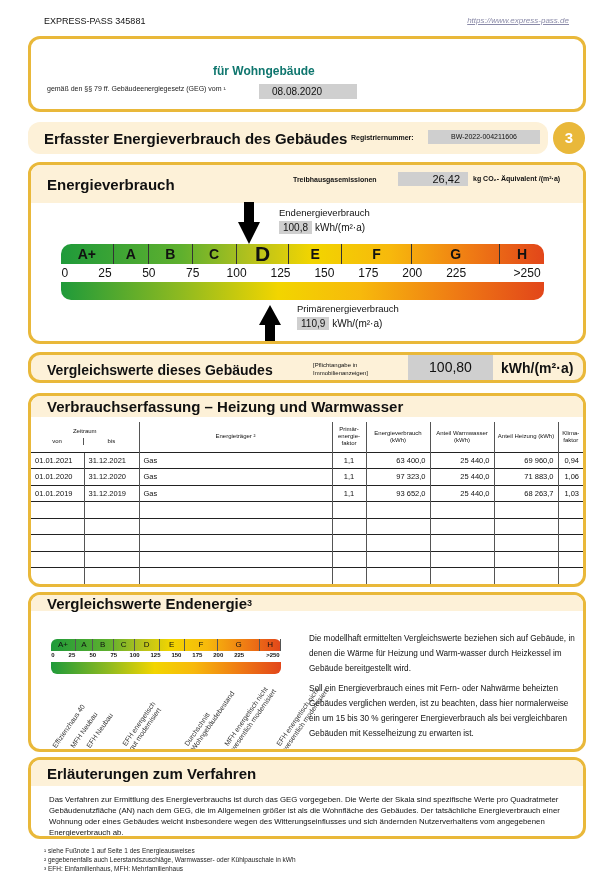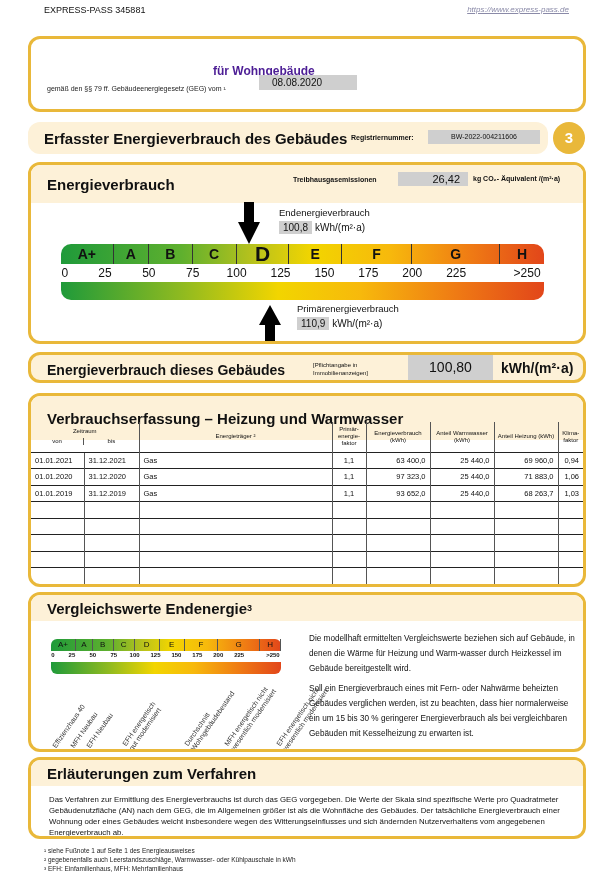--- a/index.html
+++ b/index.html
@@ -1,28 +1,28 @@
 <!DOCTYPE html>
 <html><head>
 <meta charset="utf-8">
 <style>
   * { box-sizing: border-box; margin: 0; padding: 0; }
   body { width: 613px; height: 888px; background: #fff; font-family: "Liberation Sans", sans-serif; color: #111; position: relative; overflow: hidden; }
   .abs { position: absolute; }
-  .topline { top: 5px; font-size: 9px; }
+  .topline { top: 16px; font-size: 9px; }
   .topline.left { left: 44px; }
   .topline.right { right: 44px; color: #8a8aa8; text-decoration: underline; font-style: italic; font-size: 8px; }
   .box { position: absolute; border: 3px solid #e9b83a; border-radius: 12px; background: #fff; overflow: hidden; }
   .hdr { background: #fdf1d8; font-weight: bold; font-size: 15px; padding-left: 16px; display: flex; align-items: center; }
   .grey { background: #cfcfcf; display: inline-block; }
   .title-box { left: 28px; top: 36px; width: 558px; height: 76px; }
   .big-title { position: absolute; left: 16px; top: 10px; font-size: 29px; font-style: italic; font-weight: bold; color: #6a1e22; letter-spacing: -0.5px; }
-  .sub-title { position: absolute; left: 182px; top: 25px; font-size: 12px; font-weight: bold; color: #4c1d95; }
+  .sub-title { position: absolute; left: 182px; top: 25px; font-size: 12px; font-weight: bold; color: #0f766e; }
   .geg-line { position: absolute; left: 16px; top: 46px; font-size: 7px; color: #222; }
-  .date-field { position: absolute; left: 228px; top: 36px; width: 98px; height: 15px; font-size: 10px; padding-left: 13px; line-height: 15px; }
+  .date-field { position: absolute; left: 228px; top: 45px; width: 98px; height: 15px; font-size: 10px; padding-left: 13px; line-height: 15px; }
   .section3 { left: 28px; top: 122px; width: 520px; height: 32px; background: #fdf1d8; border-radius: 12px; position: absolute; }
   .section3 .t { position: absolute; left: 16px; top: 8px; font-size: 15px; font-weight: bold; }
   .section3 .reg-label { position: absolute; left: 323px; top: 12px; font-size: 7px; font-weight: bold; }
   .section3 .reg-val { position: absolute; left: 400px; top: 8px; width: 112px; height: 14px; font-size: 7px; text-align: center; line-height: 14px; }
   .badge3 { left: 553px; top: 122px; width: 32px; height: 32px; border-radius: 50%; background: #e9b83a; color: #fff; font-weight: bold; font-size: 15px; text-align: center; line-height: 32px; }
   .ev-box { left: 28px; top: 162px; width: 558px; height: 182px; }
   .ev-hdr { height: 38px; }
   .ghg-label { position: absolute; left: 262px; top: 11px; font-size: 7px; font-weight: bold; }
   .ghg-val { position: absolute; left: 367px; top: 7px; width: 70px; height: 14px; font-size: 11px; text-align: right; padding-right: 8px; line-height: 14px; }
   .ghg-unit { position: absolute; left: 442px; top: 10px; font-size: 7px; font-weight: bold; }
@@ -40,29 +40,29 @@
   .end-val { position: absolute; left: 248px; top: 56px; font-size: 10px; }
   .prim-label { position: absolute; left: 266px; top: 138px; font-size: 9.5px; }
   .prim-val { position: absolute; left: 266px; top: 152px; font-size: 10px; }
   .valbox { padding: 1px 4px; margin-right: 3px; }
   .cons-box { left: 28px; top: 352px; width: 558px; height: 31px; background: #fdf1d8; }
   .cons-box .t { position: absolute; left: 16px; top: 7px; font-size: 14px; font-weight: bold; }
   .cons-box .note { position: absolute; left: 282px; top: 6px; font-size: 6px; line-height: 8px; }
   .cons-box .val { position: absolute; left: 377px; top: 0px; width: 85px; height: 25px; font-size: 14px; text-align: center; line-height: 25px; }
   .cons-box .unit { position: absolute; left: 470px; top: 5px; font-size: 14px; font-weight: bold; }
   .vb-box { left: 28px; top: 393px; width: 558px; height: 194px; }
-  .vb-hdr { height: 44px; text-align: right; }
+  .vb-hdr { height: 21px; text-align: right; }
   table.cons { position: absolute; left: 0; top: 26px; width: 552px; border-collapse: collapse; font-size: 7.5px; }
   table.cons th { font-weight: normal; font-size: 6px; line-height: 7px; text-align: center; height: 30px; border-left: 1px solid #555; vertical-align: middle; padding: 0 1px; }
   table.cons td { height: 16.5px; border-top: 1px solid #222; border-left: 1px solid #555; padding: 0 4px; }
   table.cons th:first-child, table.cons td:first-child { border-left: none; }
   td.r { text-align: right; }
   td.c { text-align: center; }
   .vw-box { left: 28px; top: 592px; width: 558px; height: 160px; }
-  .vw-hdr { height: 26px; }
+  .vw-hdr { height: 16px; }
   .vw-hdr sup { font-size: 9px; }
   .mini { position: absolute; left: 20px; top: 44px; width: 230px; }
   .mini .scale-bar { height: 12px; border-radius: 6px 6px 0 0; }
   .mini .scale-bar .cls { height: 12px; font-size: 8px; line-height: 12px; font-weight: normal; border-right: 1px solid #555; }
   .mini .ticks { height: 11px; font-size: 6px; font-weight: bold; }
   .mini .ticks span { top: 1px; }
   .mini .grad-bar { height: 12px; border-radius: 0 0 6px 6px; }
   .rot { position: absolute; font-size: 7px; color: #333; transform-origin: left top; transform: rotate(-55deg); white-space: nowrap; line-height: 8px; }
   .vw-text { position: absolute; left: 278px; top: 36px; width: 266px; font-size: 8.2px; line-height: 15px; }
   .vw-text p { margin-bottom: 5px; }
@@ -137,21 +137,21 @@
   <svg class="arrow-up" viewBox="0 0 22 40">
     <polygon points="11,0 22,20 16,20 16,40 6,40 6,20 0,20" fill="#000"></polygon>
   </svg>
   <div class="prim-label">Primärenergieverbrauch</div>
   <div class="prim-val">
     <span class="grey valbox">110,9</span><span>kWh/(m²·a)</span>
   </div>
 </div>
 
 <div class="box cons-box">
-  <div class="t">Energieverbrauch dieses Gebäudes</div>
+  <div class="t">Vergleichswerte dieses Gebäudes</div>
   <div class="note">
     <div>[Pflichtangabe in</div>
     <div>Immobilienanzeigen]</div>
   </div>
   <div class="val grey">100,80</div>
   <div class="unit">kWh/(m²·a)</div>
 </div>
 
 <div class="box vb-box">
   <div class="hdr vb-hdr">

